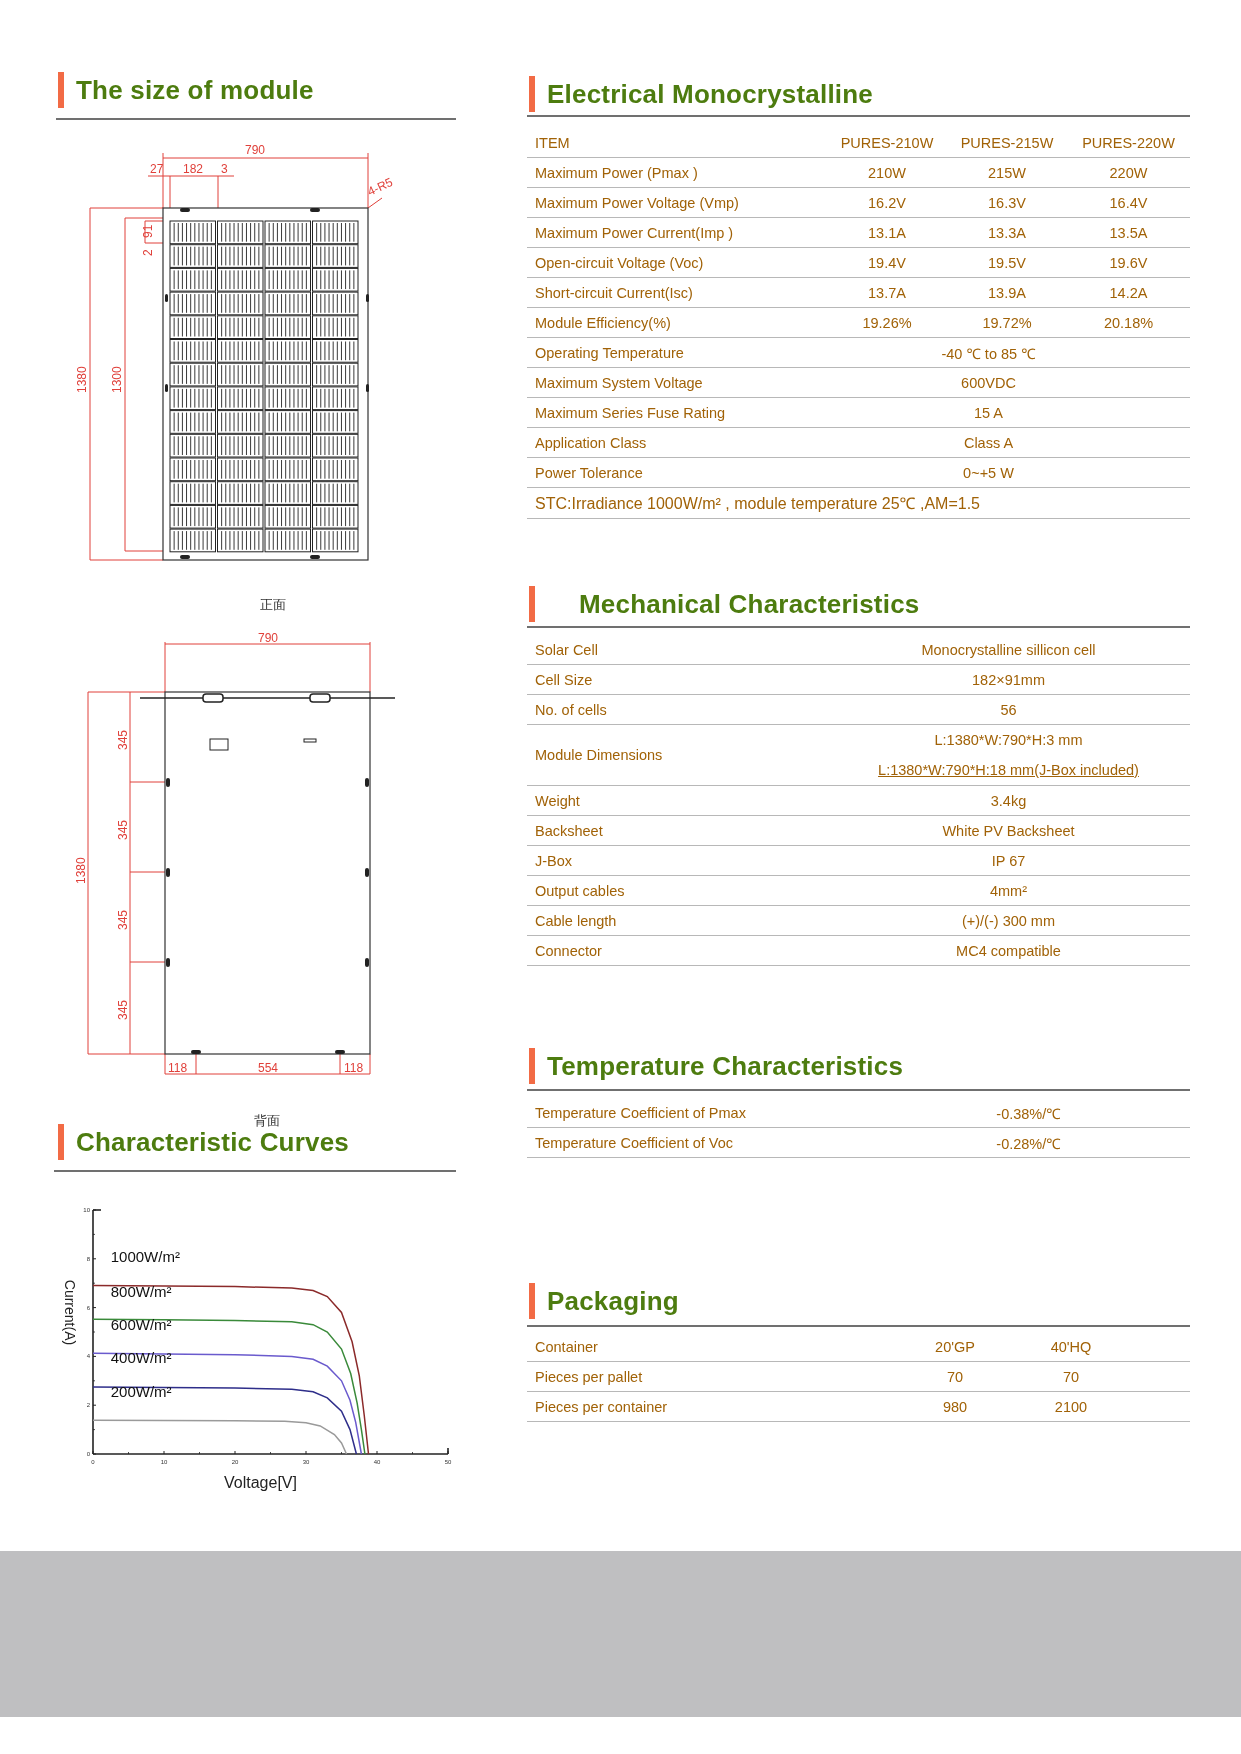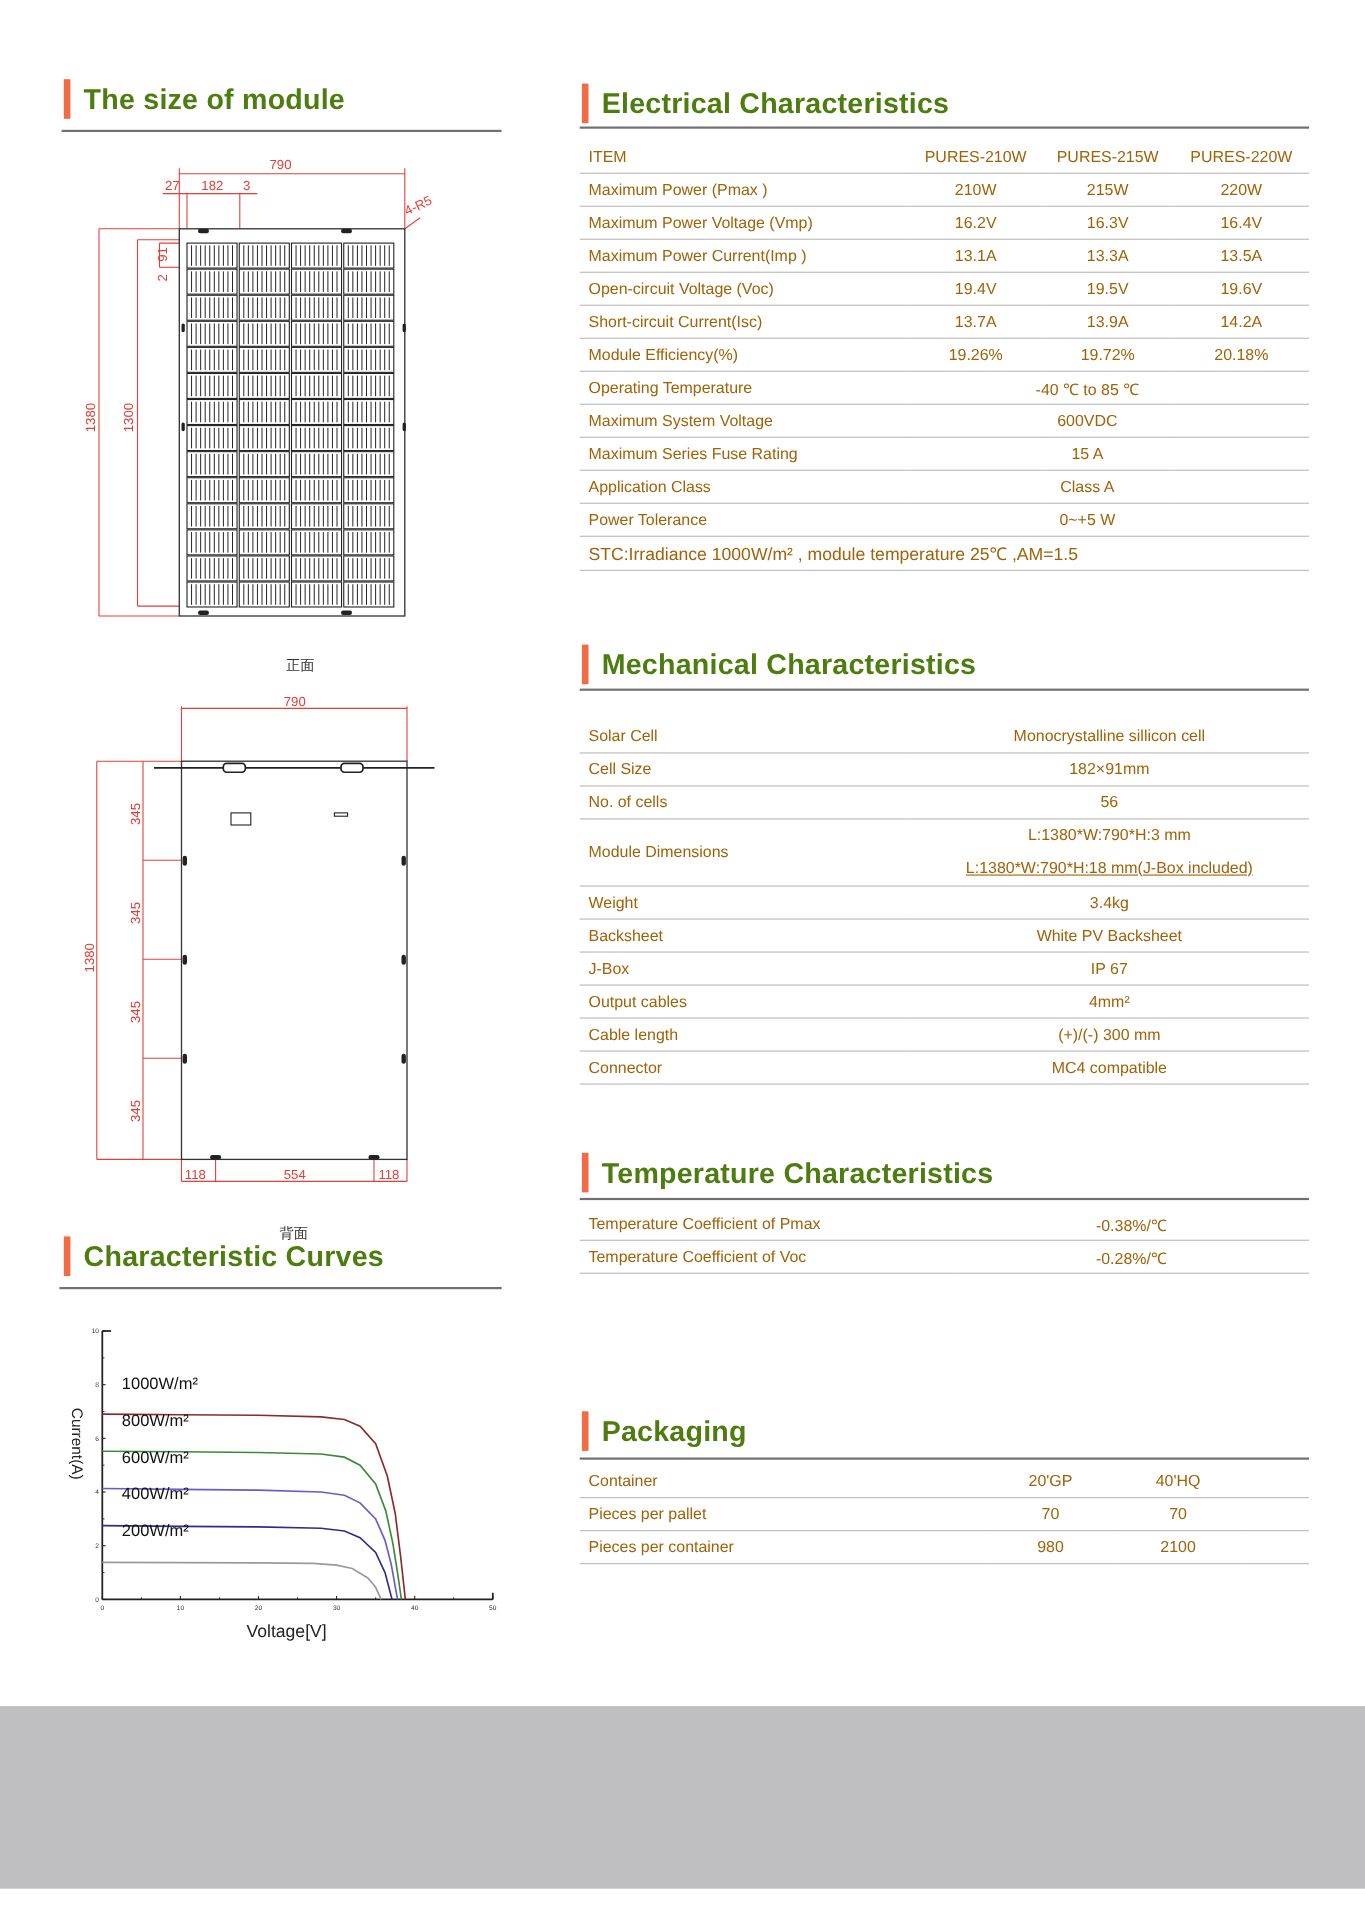--- a/index.html
+++ b/index.html
@@ -798,21 +798,21 @@
       <text x="60.75" y="62.46000000000001" font-size="15" fill="#111">1000W/m²</text>
       <text x="60.75" y="96.62" font-size="15" fill="#111">800W/m²</text>
       <text x="60.75" y="129.56" font-size="15" fill="#111">600W/m²</text>
       <text x="60.75" y="162.5" font-size="15" fill="#111">400W/m²</text>
       <text x="60.75" y="196.66" font-size="15" fill="#111">200W/m²</text>
     </g>
 </svg>
 
 <div class="section-title" style="left:529px; top:76px;">
   <span class="bar"></span>
-  <span class="txt">Electrical Characteristics</span>
+  <span class="txt">Electrical Monocrystalline</span>
 </div>
 <div class="rule" style="left:527px; top:115px; width:663px;"></div>
 
 <table class="spec" id="elec-table" style="left:527px; top:128px; width:663px;">
   <colgroup>
       <col style="width:300px">
       <col style="width:120px">
       <col style="width:120px">
       <col style="width:123px">
     </colgroup>
@@ -878,27 +878,27 @@
       <tr>
         <td>Power Tolerance</td>
         <td class="c" colspan="3" style="padding-right: 40px;">0~+5 W</td>
       </tr>
       <tr>
         <td colspan="4" style="font-size: 16px; height: 30px;">STC:Irradiance 1000W/m² , module temperature 25℃ ,AM=1.5</td>
       </tr>
     </tbody>
 </table>
 
-<div class="section-title" style="left:529px; top:586px;">
+<div class="section-title" style="left:529px; top:586px;gap:32px;">
   <span class="bar"></span>
   <span class="txt">Mechanical Characteristics</span>
 </div>
 <div class="rule" style="left:527px; top:626px; width:663px;"></div>
 
-<table class="spec" id="mech-table" style="left:527px; top:655px; width:663px;">
+<table class="spec" id="mech-table" style="left:527px; top:635px; width:663px;">
   <colgroup>
       <col style="width:300px">
       <col style="width:363px">
     </colgroup>
   <tbody id="mech-body">
       <tr>
         <td>Solar Cell</td>
         <td class="c">Monocrystalline sillicon cell</td>
       </tr>
       <tr>

